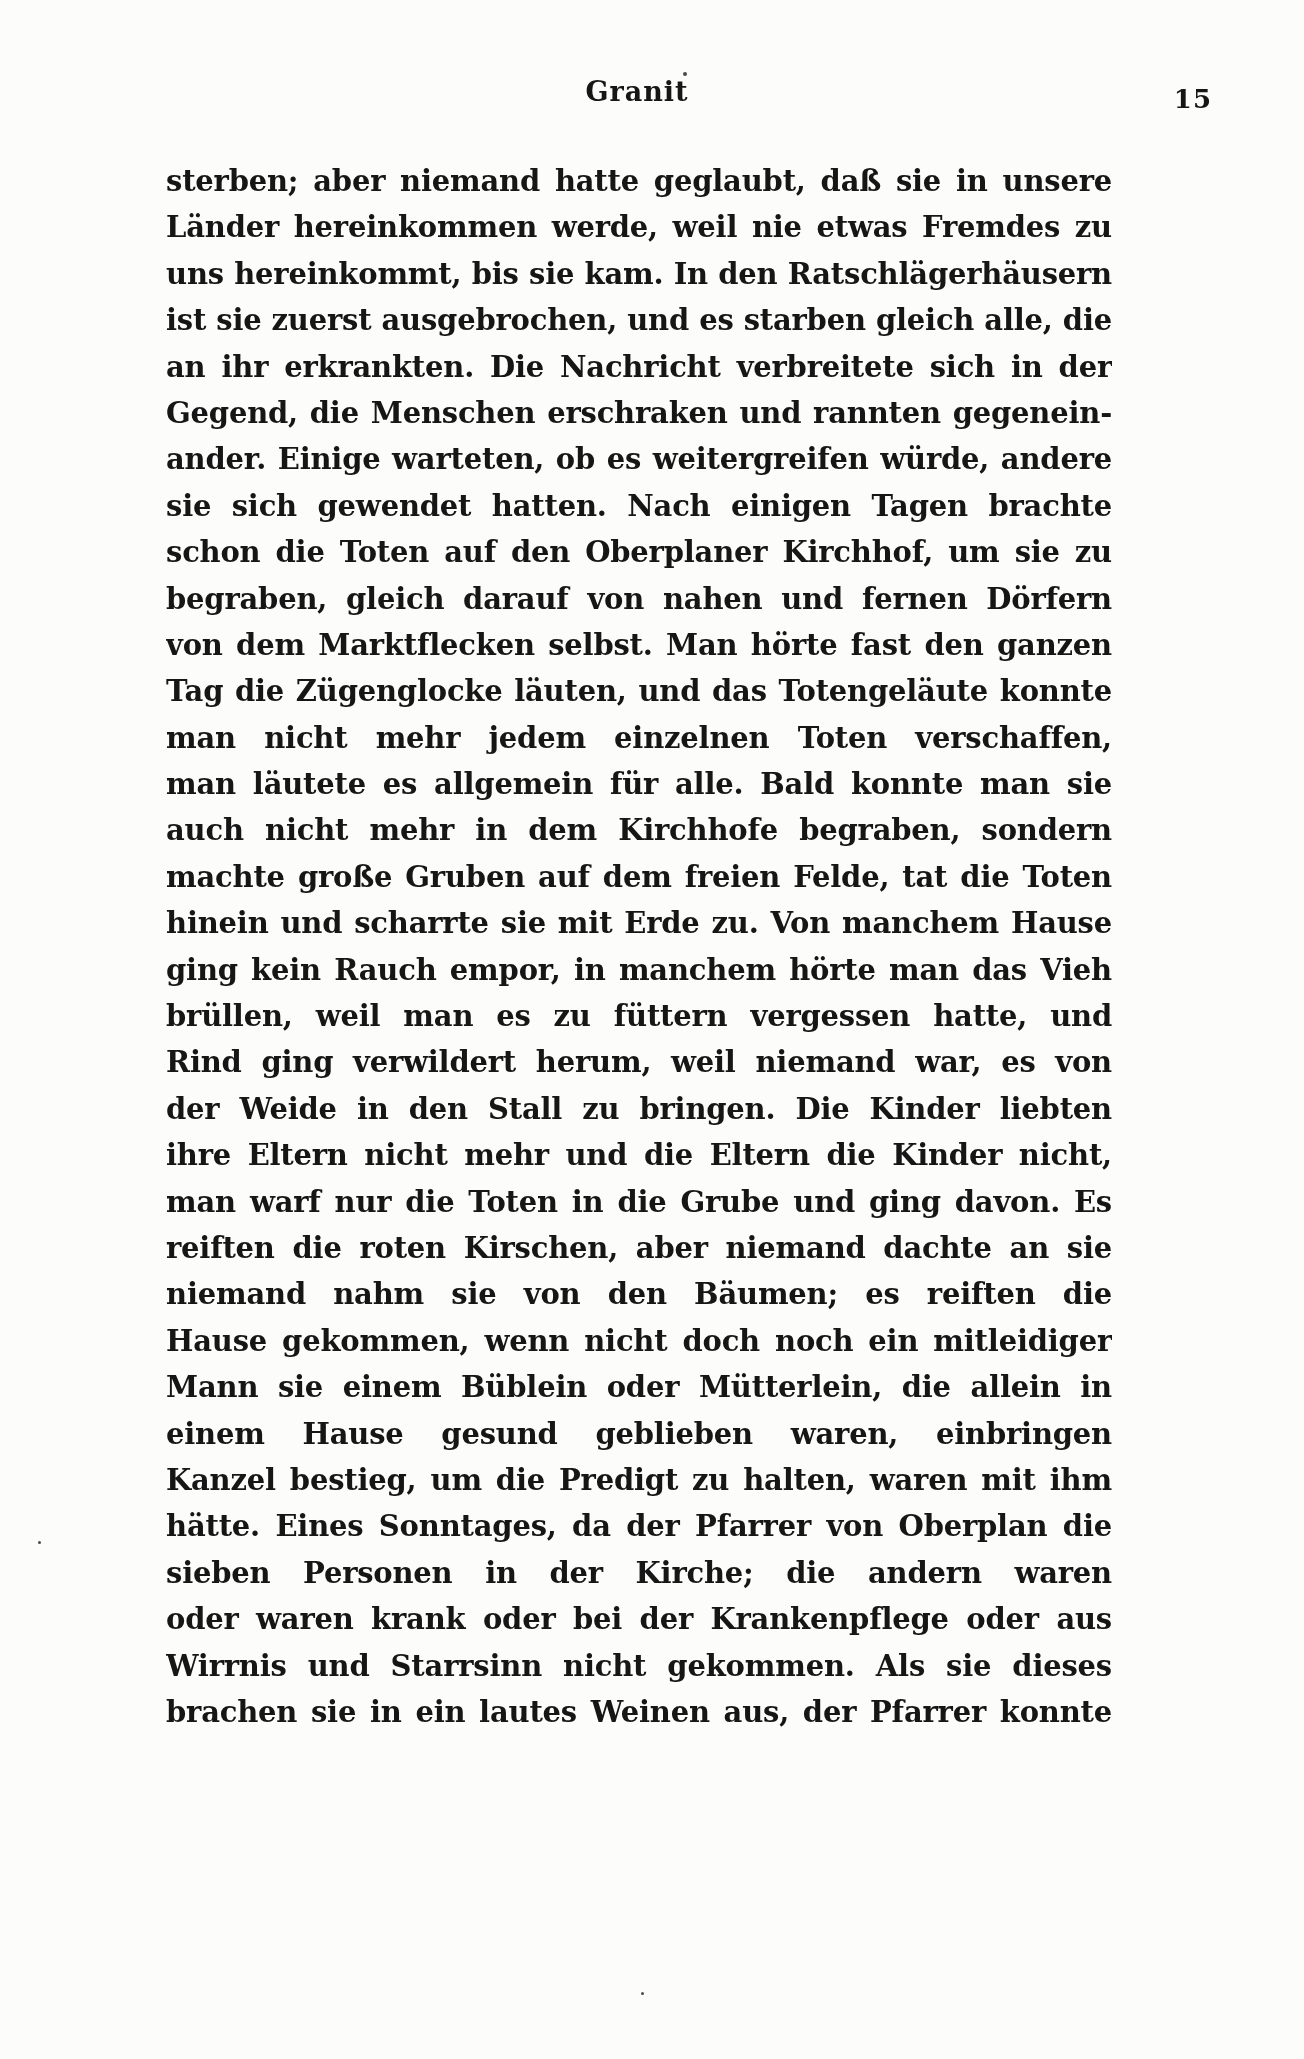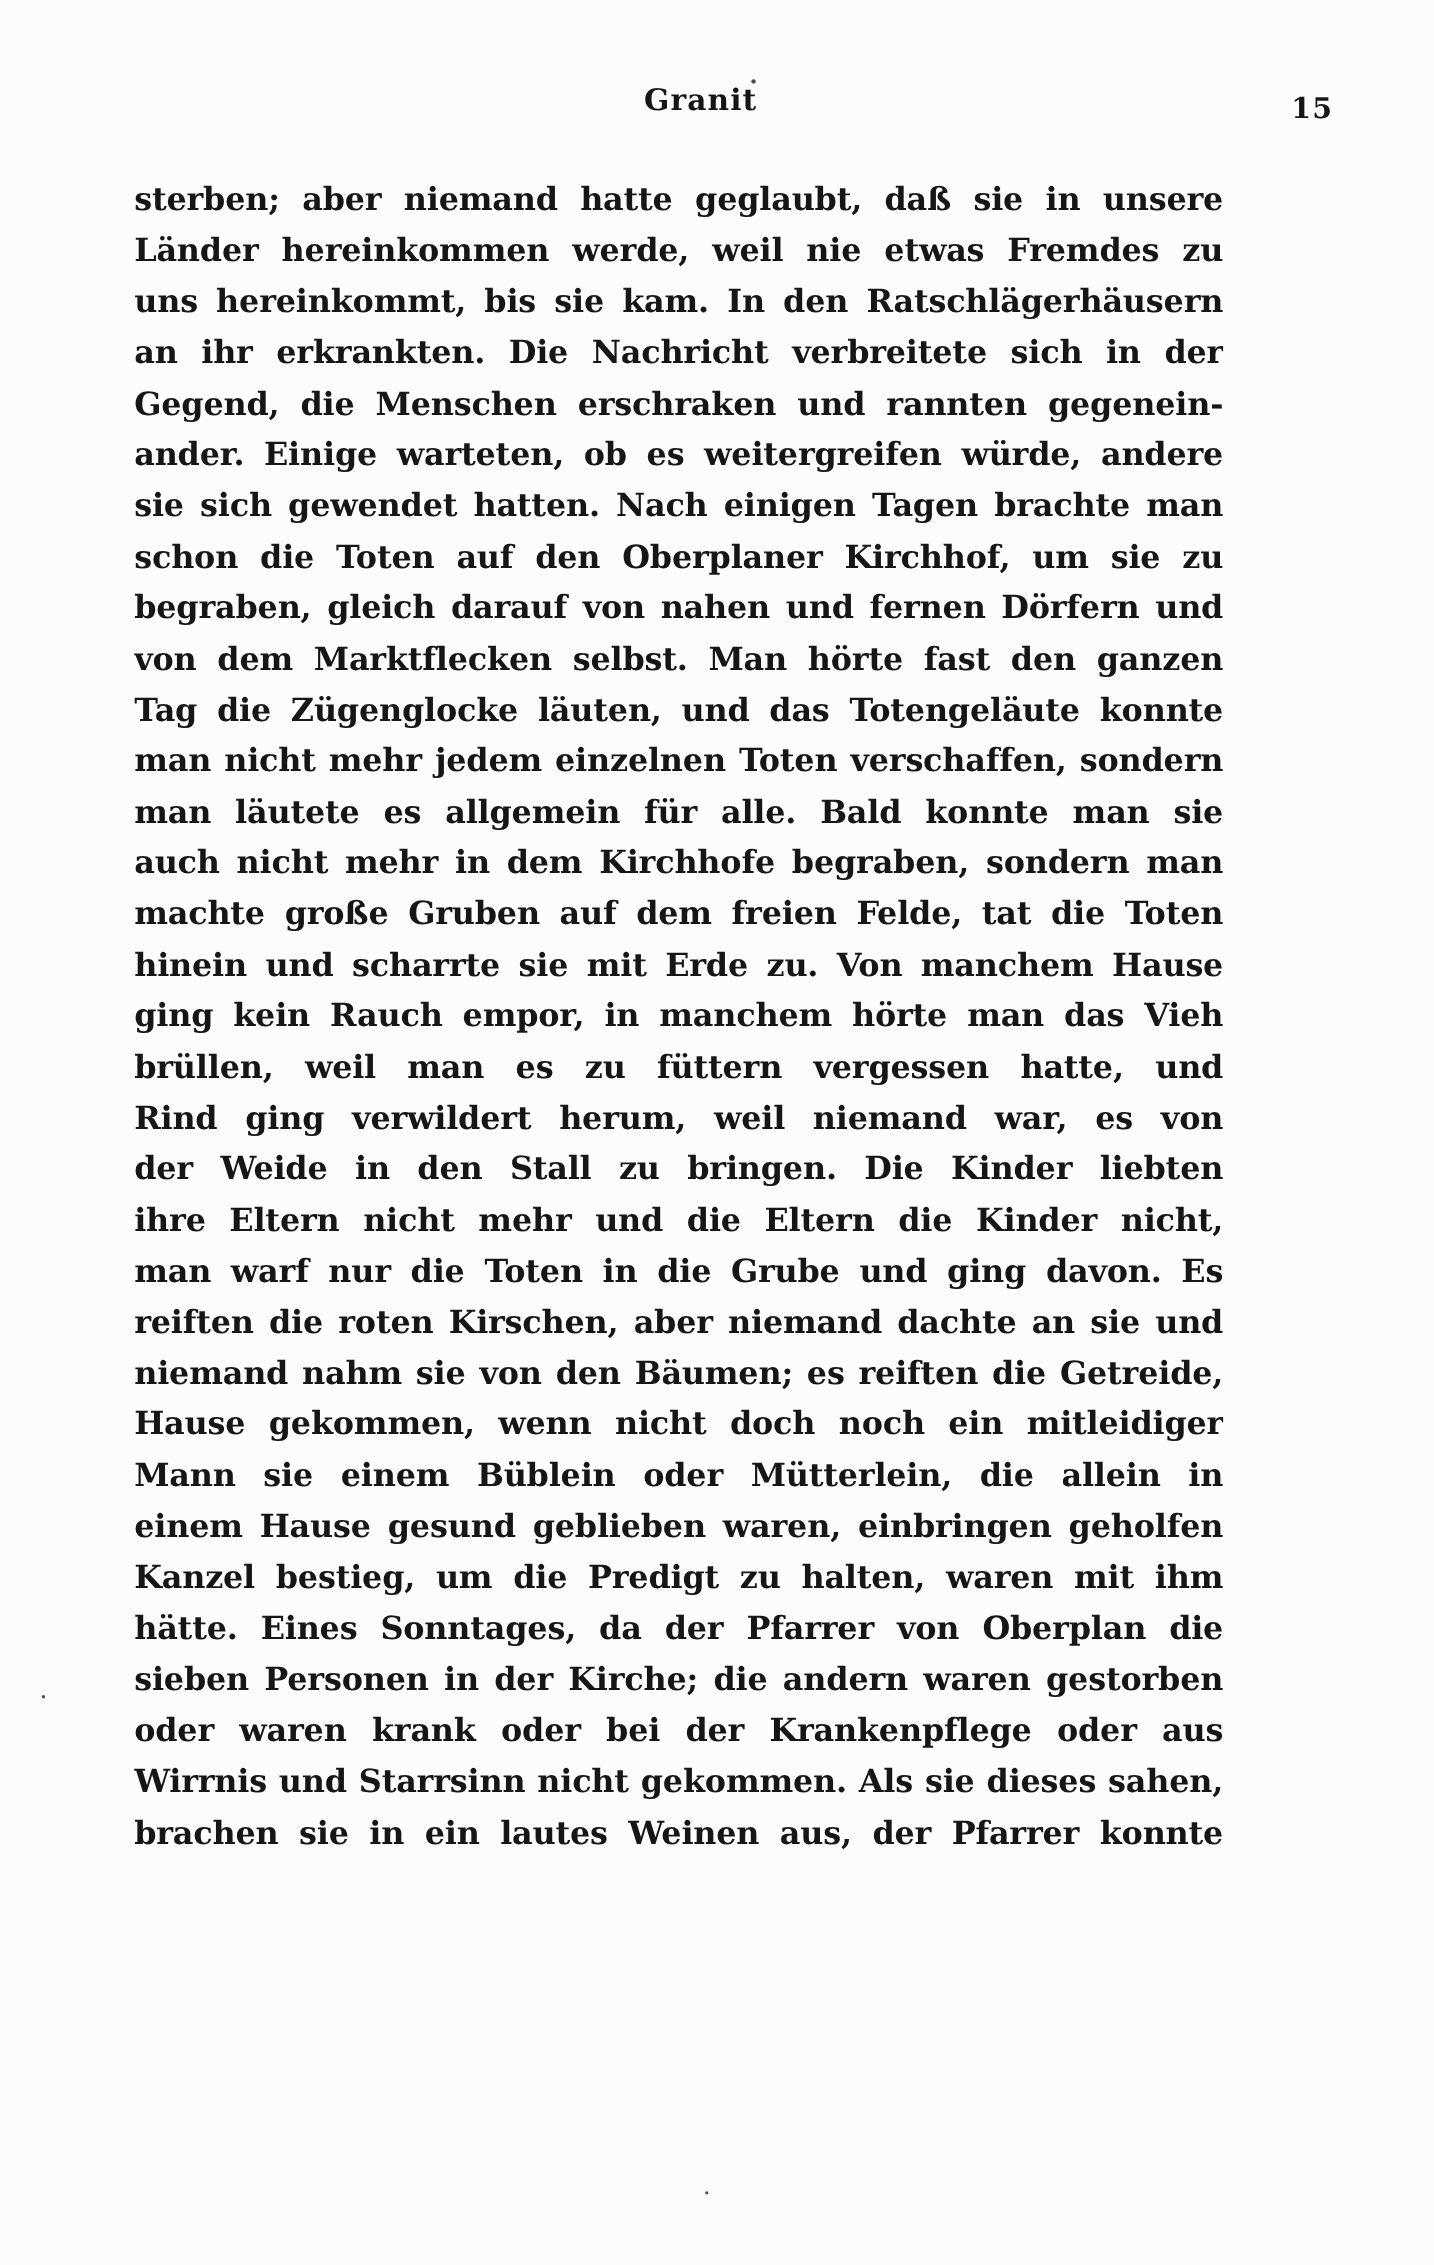--- a/index.html
+++ b/index.html
@@ -48,20 +48,21 @@
     height: 46.4px;
     line-height: 46.4px;
     font-size: 29px;
     font-weight: 700;
     letter-spacing: -0.2px;
     text-align: justify;
     text-align-last: justify;
     text-justify: inter-word;
     white-space: normal;
     overflow: hidden;
+    margin-left: 44px;
   }
   
   .speck {
     position: absolute;
     background: #4a4a4a;
     border-radius: 50%;
   }
   .speck.s1 { left: 683px; top: 72px;  width: 4px; height: 4px; }
   .speck.s2 { left: 641px; top: 1992px; width: 3px; height: 3px; }
   .speck.s3 { left: 38px;  top: 1541px; width: 3px; height: 3px; }
@@ -72,20 +73,21 @@
 <div class="page">
 
   <div class="running-title">Granit</div>
 
   <div class="page-number">15</div>
 
   <div class="text-block">
       <div class="line">sterben; aber niemand hatte geglaubt, daß sie in unsere</div>
       <div class="line">Länder hereinkommen werde, weil nie etwas Fremdes zu</div>
       <div class="line">uns hereinkommt, bis sie kam. In den Ratschlägerhäusern</div>
+      <div class="line">ist sie zuerst ausgebrochen, und es starben gleich alle, die</div>
       <div class="line">an ihr erkrankten. Die Nachricht verbreitete sich in der</div>
       <div class="line">Gegend, die Menschen erschraken und rannten gegenein-</div>
       <div class="line">ander. Einige warteten, ob es weitergreifen würde, andere</div>
       <div class="line">sie sich gewendet hatten. Nach einigen Tagen brachte man</div>
       <div class="line">schon die Toten auf den Oberplaner Kirchhof, um sie zu</div>
       <div class="line">begraben, gleich darauf von nahen und fernen Dörfern und</div>
       <div class="line">von dem Marktflecken selbst. Man hörte fast den ganzen</div>
       <div class="line">Tag die Zügenglocke läuten, und das Totengeläute konnte</div>
       <div class="line">man nicht mehr jedem einzelnen Toten verschaffen, sondern</div>
       <div class="line">man läutete es allgemein für alle. Bald konnte man sie</div>

